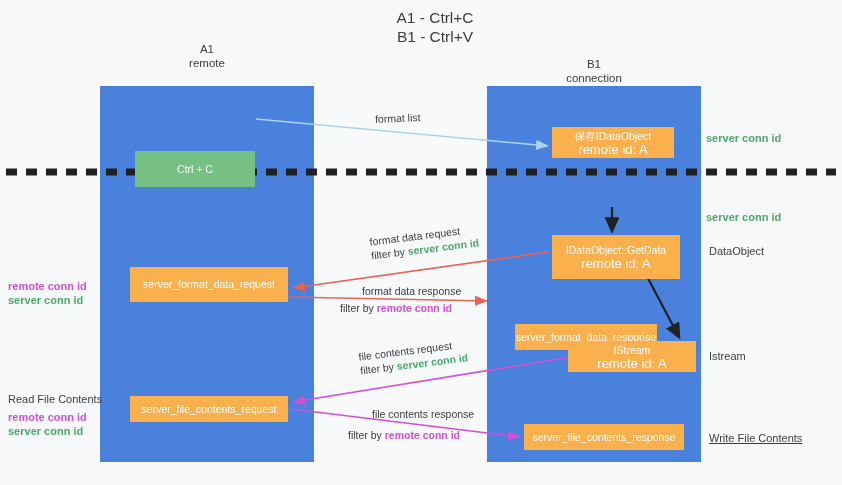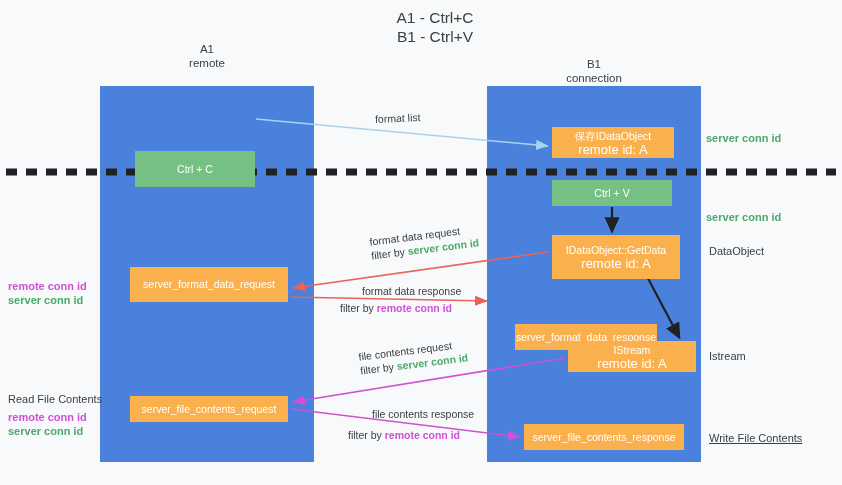--- a/index.html
+++ b/index.html
@@ -134,23 +134,20 @@
 
   <div class="node green" id="n-ctrlc">
     <span class="l1">Ctrl + C</span>
   </div>
 
   <div class="node orange" id="n-savedata">
     <span class="l1">保存IDataObject</span>
     <span class="l2">remote id: A</span>
   </div>
 
-  <div class="node green" id="n-ctrlv">
-    <span class="l1">Ctrl + V</span>
-  </div>
 
   <div class="node orange" id="n-getdata">
     <span class="l1">IDataObject::GetData</span>
     <span class="l2">remote id: A</span>
   </div>
 
   <div class="node orange" id="n-fdreq">
     <span class="l1">server_format_data_request</span>
   </div>
 

